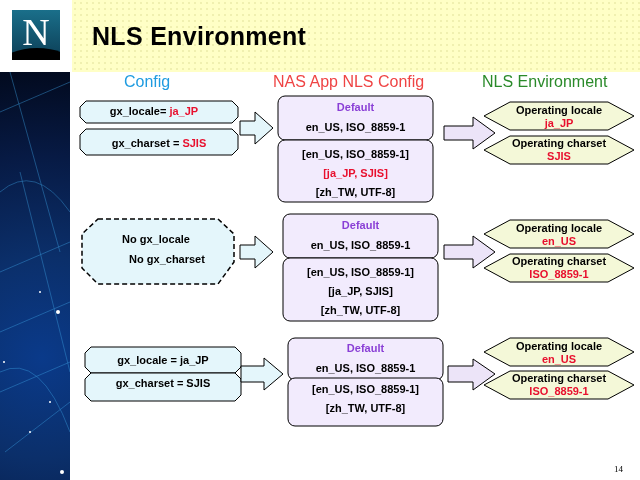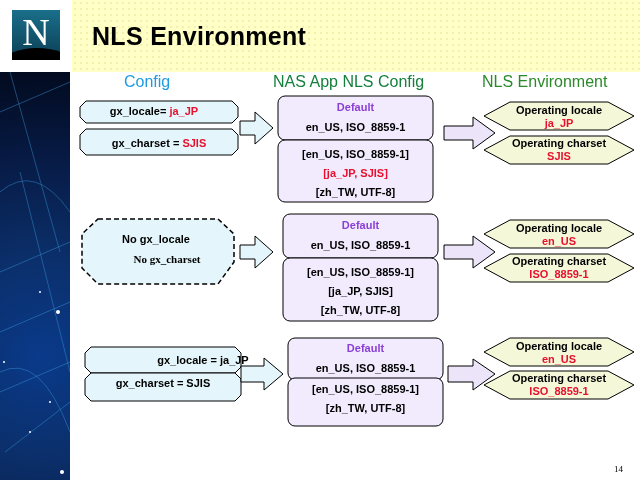--- a/index.html
+++ b/index.html
@@ -11,21 +11,21 @@
   #sidebar svg { position:absolute; left:0; top:0; }
   #logo { left:12px; top:10px; width:48px; height:50px; background:linear-gradient(#1a6f8a, #0c3d55); overflow:hidden; }
   #logo .n { position:absolute; left:0; width:48px; top:2px; text-align:center; font-family:"Liberation Serif", serif;
     font-size:38px; color:#ffffff; line-height:40px; }
   #logo .hill { position:absolute; left:-10px; top:38px; width:70px; height:30px; background:#000; border-radius:50% 50% 0 0; }
   #title-band { left:72px; top:0; width:568px; height:72px; background:#ffffc6;
     background-image: radial-gradient(#f0f0b0 1px, transparent 1px); background-size:6px 6px; }
   #title { left:92px; top:22px; font-size:25px; font-weight:bold; color:#000; letter-spacing:0.3px; }
   .colhead { top:73px; font-size:16px; }
   #col-client { left:124px; color:#1e9be0; }
-  #col-config { left:273px; color:#15803d; }
+  #col-config { left:273px; color:#ef4444; }
   #col-env { left:482px; color:#2a8a2a; }
   .txt { font-size:11px; font-weight:bold; color:#000; white-space:nowrap; text-align:center; }
   .red { color:#e8102e; }
   .purple { color:#8a3fd6; }
   svg.shapes { position:absolute; left:0; top:0; }
   .lbl { position:absolute; }
   #pagenum { left:614px; top:464px; font-size:9px; font-family:"Liberation Serif", serif; color:#000; }
 </style>
 </head>
 <body>
@@ -107,32 +107,32 @@
 <div class="lbl txt" style="left:278px;top:121px;width:155px;">en_US, ISO_8859-1</div>
 <div class="lbl txt" style="left:278px;top:148px;width:155px;">[en_US, ISO_8859-1]</div>
 <div class="lbl txt red" style="left:278px;top:167px;width:155px;">[ja_JP, SJIS]</div>
 <div class="lbl txt" style="left:278px;top:186px;width:155px;">[zh_TW, UTF-8]</div>
 <div class="lbl txt" style="left:484px;top:104px;width:150px;">Operating locale</div>
 <div class="lbl txt red" style="left:484px;top:117px;width:150px;">ja_JP</div>
 <div class="lbl txt" style="left:484px;top:137px;width:150px;">Operating charset</div>
 <div class="lbl txt red" style="left:484px;top:150px;width:150px;">SJIS</div>
 
 <div class="lbl txt" style="left:82px;top:233px;width:148px;">No   gx_locale</div>
-<div class="lbl txt" style="left:82px;top:253px;width:170px;font-family:Liberation Serif, serif;">No   gx_charset</div>
+<div class="lbl txt" style="left:82px;top:253px;width:170px;">No   gx_charset</div>
 <div class="lbl txt purple" style="left:283px;top:219px;width:155px;">Default</div>
 <div class="lbl txt" style="left:283px;top:239px;width:155px;">en_US, ISO_8859-1</div>
 <div class="lbl txt" style="left:283px;top:266px;width:155px;">[en_US, ISO_8859-1]</div>
 <div class="lbl txt" style="left:283px;top:285px;width:155px;">[ja_JP, SJIS]</div>
 <div class="lbl txt" style="left:283px;top:304px;width:155px;">[zh_TW, UTF-8]</div>
 <div class="lbl txt" style="left:484px;top:222px;width:150px;">Operating locale</div>
 <div class="lbl txt red" style="left:484px;top:235px;width:150px;">en_US</div>
 <div class="lbl txt" style="left:484px;top:255px;width:150px;">Operating charset</div>
 <div class="lbl txt red" style="left:484px;top:268px;width:150px;">ISO_8859-1</div>
 
-<div class="lbl txt" style="left:85px;top:354px;width:156px;padding-left:40px;">gx_locale = ja_JP</div>
+<div class="lbl txt" style="left:85px;top:354px;width:156px;">gx_locale = ja_JP</div>
 <div class="lbl txt" style="left:85px;top:377px;width:156px;">gx_charset = SJIS</div>
 <div class="lbl txt purple" style="left:288px;top:342px;width:155px;">Default</div>
 <div class="lbl txt" style="left:288px;top:362px;width:155px;">en_US, ISO_8859-1</div>
 <div class="lbl txt" style="left:288px;top:383px;width:155px;">[en_US, ISO_8859-1]</div>
 <div class="lbl txt" style="left:288px;top:402px;width:155px;">[zh_TW, UTF-8]</div>
 <div class="lbl txt" style="left:484px;top:340px;width:150px;">Operating locale</div>
 <div class="lbl txt red" style="left:484px;top:353px;width:150px;">en_US</div>
 <div class="lbl txt" style="left:484px;top:372px;width:150px;">Operating charset</div>
 <div class="lbl txt red" style="left:484px;top:385px;width:150px;">ISO_8859-1</div>
 

